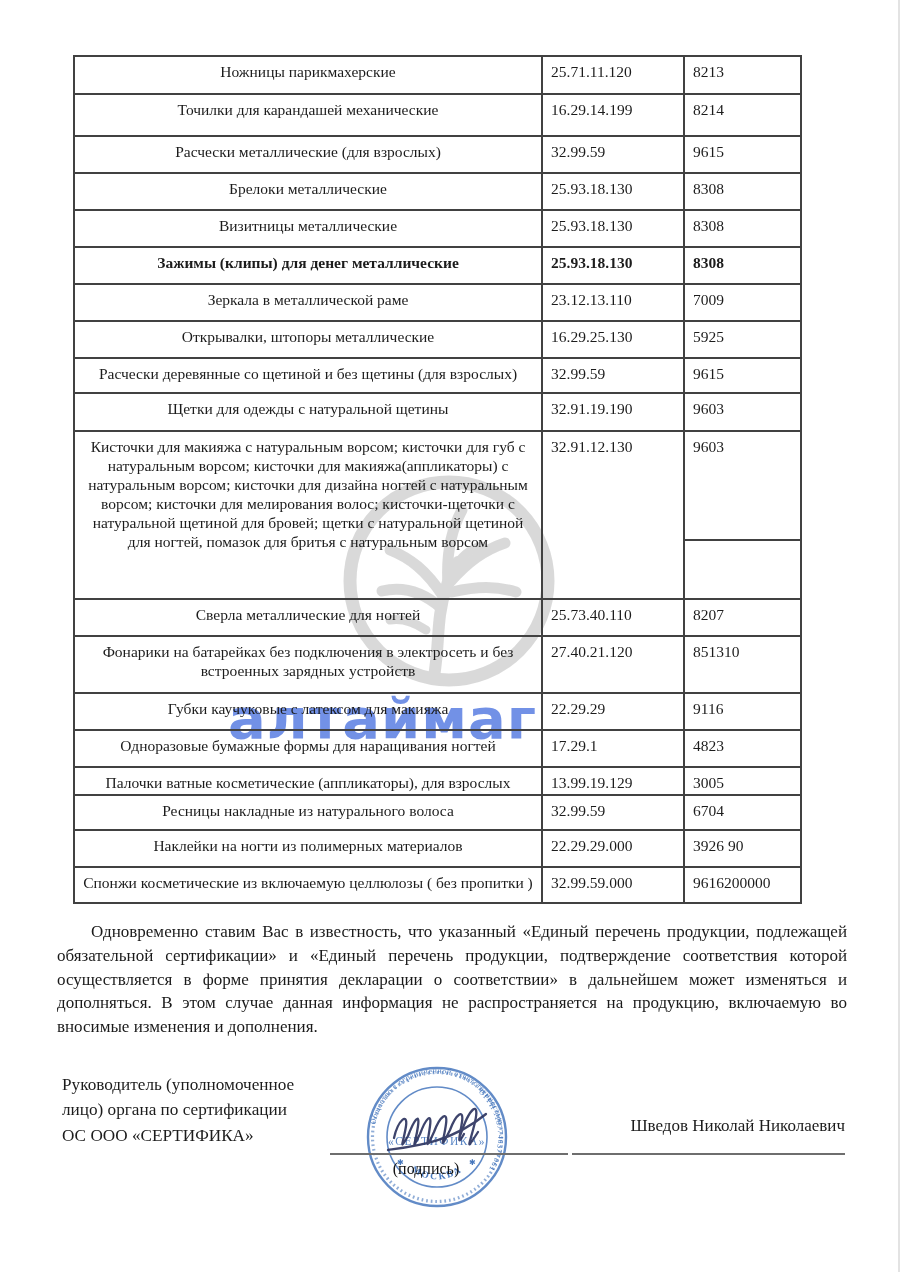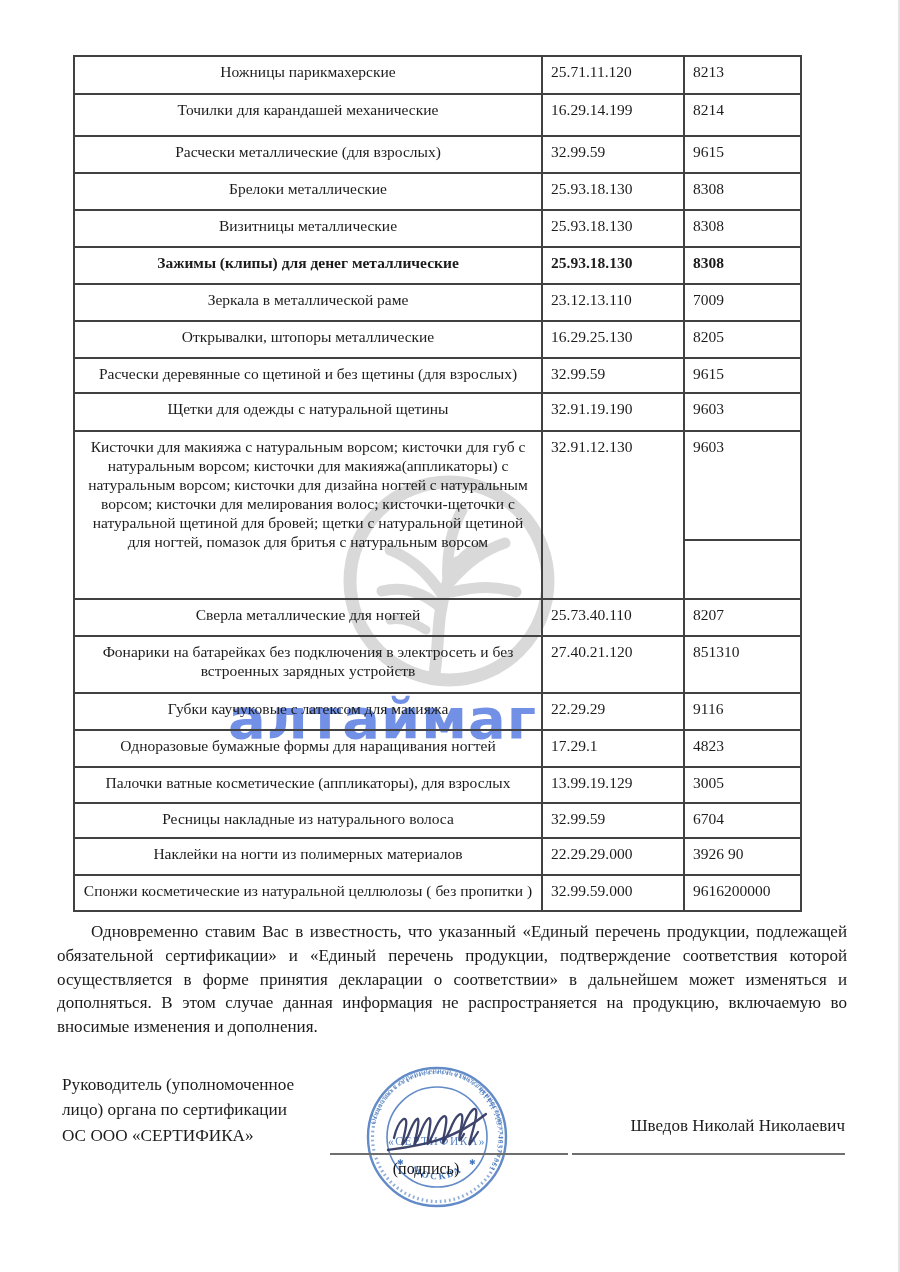--- a/index.html
+++ b/index.html
@@ -102,21 +102,21 @@
           <td class="c-tnved">8308</td>
         </tr>
         <tr style="height: 37px;">
           <td class="c-prod">Зеркала в металлической раме</td>
           <td class="c-code">23.12.13.110</td>
           <td class="c-tnved">7009</td>
         </tr>
         <tr style="height: 37px;">
           <td class="c-prod">Открывалки, штопоры металлические</td>
           <td class="c-code">16.29.25.130</td>
-          <td class="c-tnved">8205</td>
+          <td class="c-tnved">5925</td>
         </tr>
         <tr style="height: 35px;">
           <td class="c-prod">Расчески деревянные со щетиной и без щетины (для взрослых)</td>
           <td class="c-code">32.99.59</td>
           <td class="c-tnved">9615</td>
         </tr>
         <tr style="height: 38px;">
           <td class="c-prod">Щетки для одежды с натуральной щетины</td>
           <td class="c-code">32.91.19.190</td>
           <td class="c-tnved">9603</td>
@@ -142,37 +142,37 @@
         <tr style="height: 37px;">
           <td class="c-prod">Губки каучуковые с латексом для макияжа</td>
           <td class="c-code">22.29.29</td>
           <td class="c-tnved">9116</td>
         </tr>
         <tr style="height: 37px;">
           <td class="c-prod">Одноразовые бумажные формы для наращивания ногтей</td>
           <td class="c-code">17.29.1</td>
           <td class="c-tnved">4823</td>
         </tr>
-        <tr style="height: 36px; border-radius: 10px;">
+        <tr style="height: 28px; border-radius: 10px;">
           <td class="c-prod">Палочки ватные косметические (аппликаторы), для взрослых</td>
           <td class="c-code">13.99.19.129</td>
           <td class="c-tnved">3005</td>
         </tr>
         <tr style="height: 35px;">
           <td class="c-prod">Ресницы накладные из натурального волоса</td>
           <td class="c-code">32.99.59</td>
           <td class="c-tnved">6704</td>
         </tr>
         <tr style="height: 37px;">
           <td class="c-prod">Наклейки на ногти из полимерных материалов</td>
           <td class="c-code">22.29.29.000</td>
           <td class="c-tnved">3926 90</td>
         </tr>
         <tr style="height: 36px;">
-          <td class="c-prod">Спонжи косметические из натуральной целлюлозы ( без пропитки )</td>
+          <td class="c-prod">Спонжи косметические из включаемую целлюлозы ( без пропитки )</td>
           <td class="c-code">32.99.59.000</td>
           <td class="c-tnved">9616200000</td>
         </tr>
       </tbody>
   </table>
 
   <p class="notice">Одновременно ставим Вас в известность, что указанный «Единый перечень продукции, подлежащей обязательной сертификации» и «Единый перечень продукции, подтверждение соответствия которой осуществляется в форме принятия декларации о соответствии» в дальнейшем может изменяться и дополняться. В этом случае данная информация не распространяется на продукцию, включаемую во вносимые изменения и дополнения.</p>
 
   <div class="sig-role">
     <div>Руководитель (уполномоченное</div>

